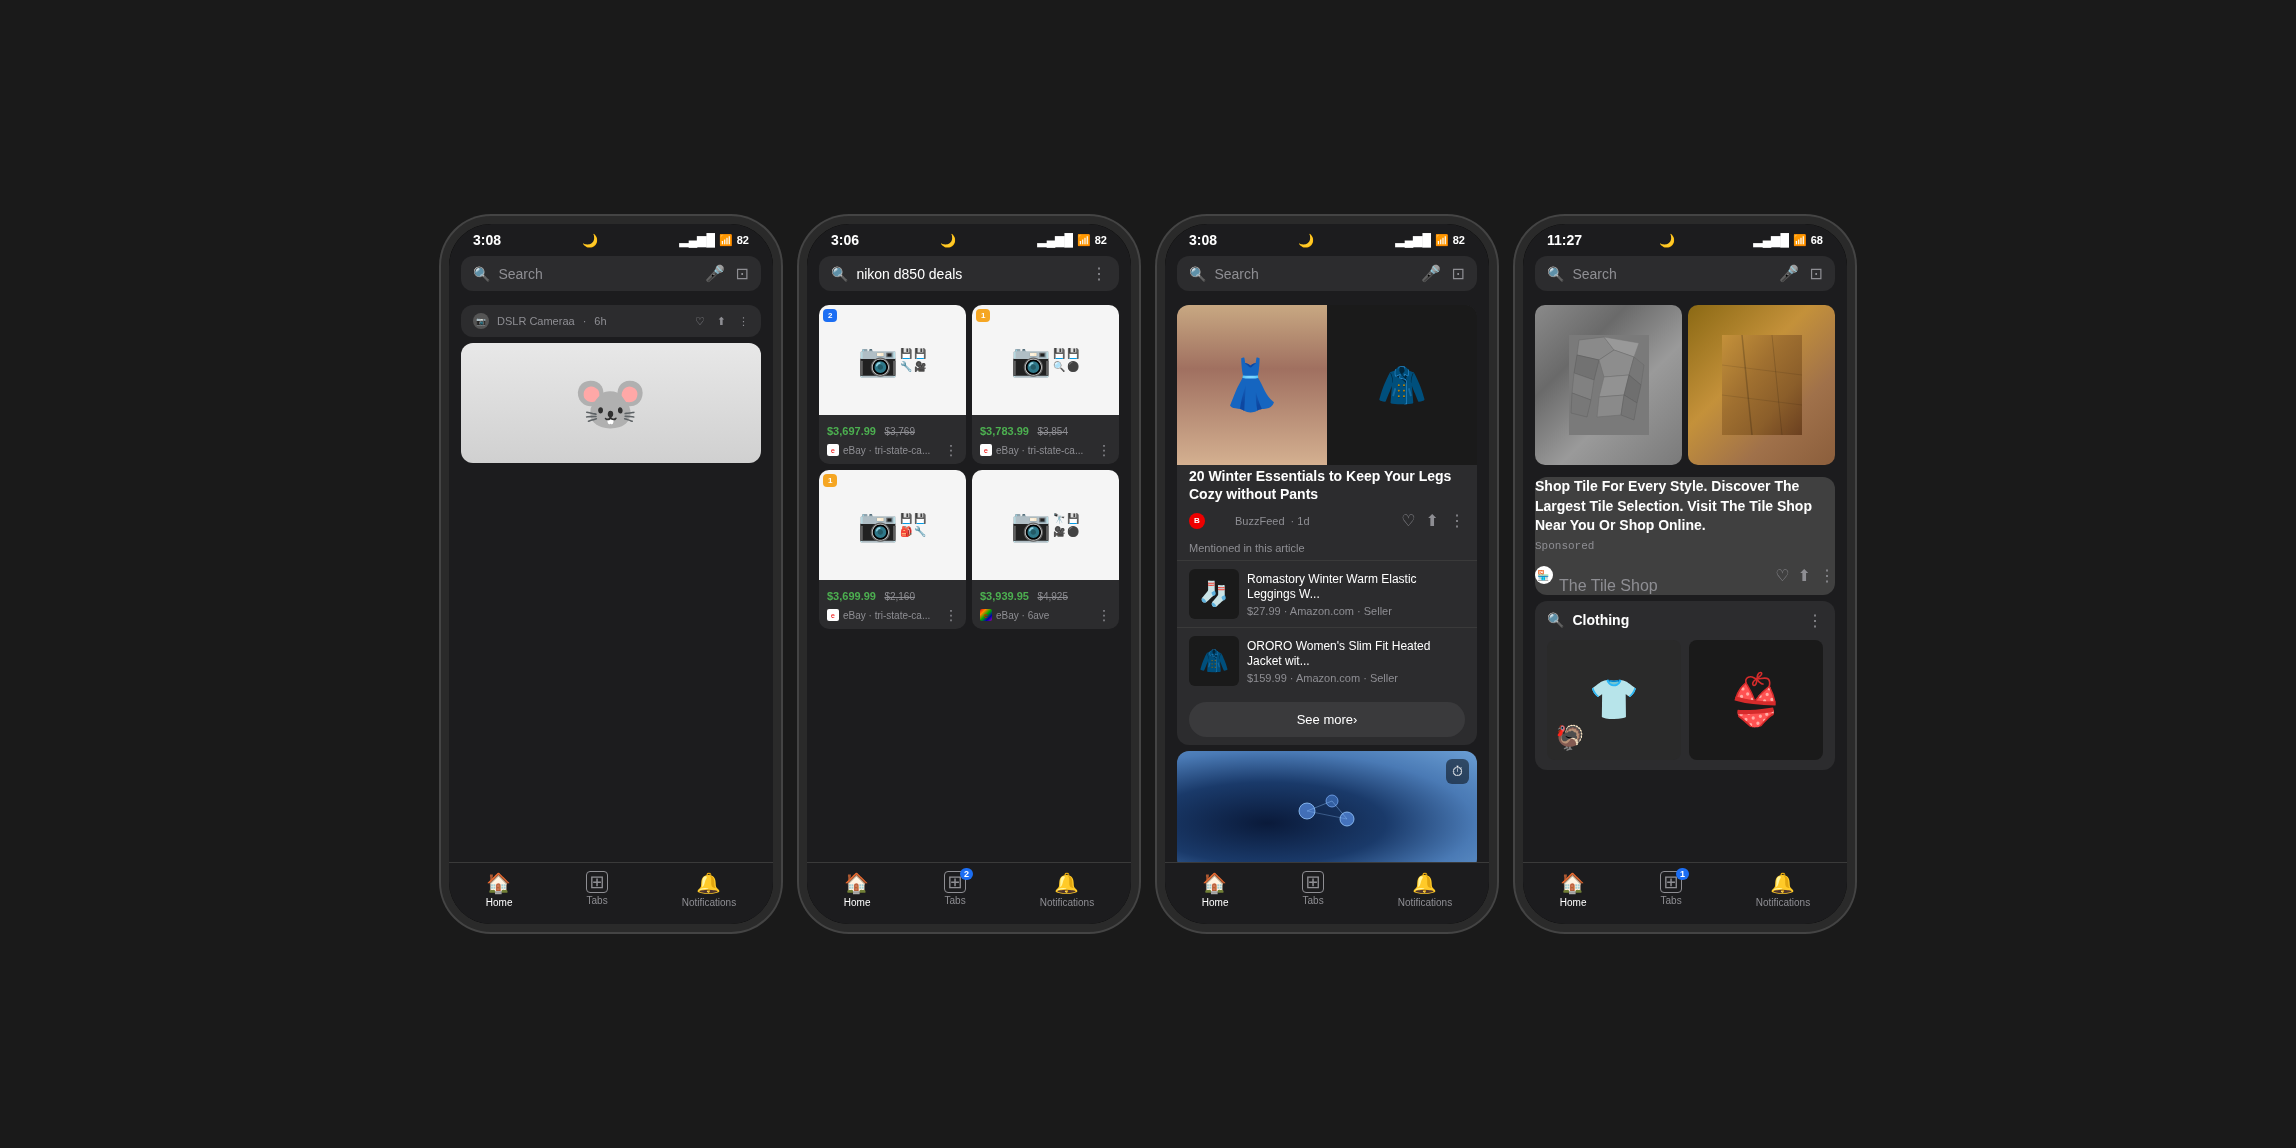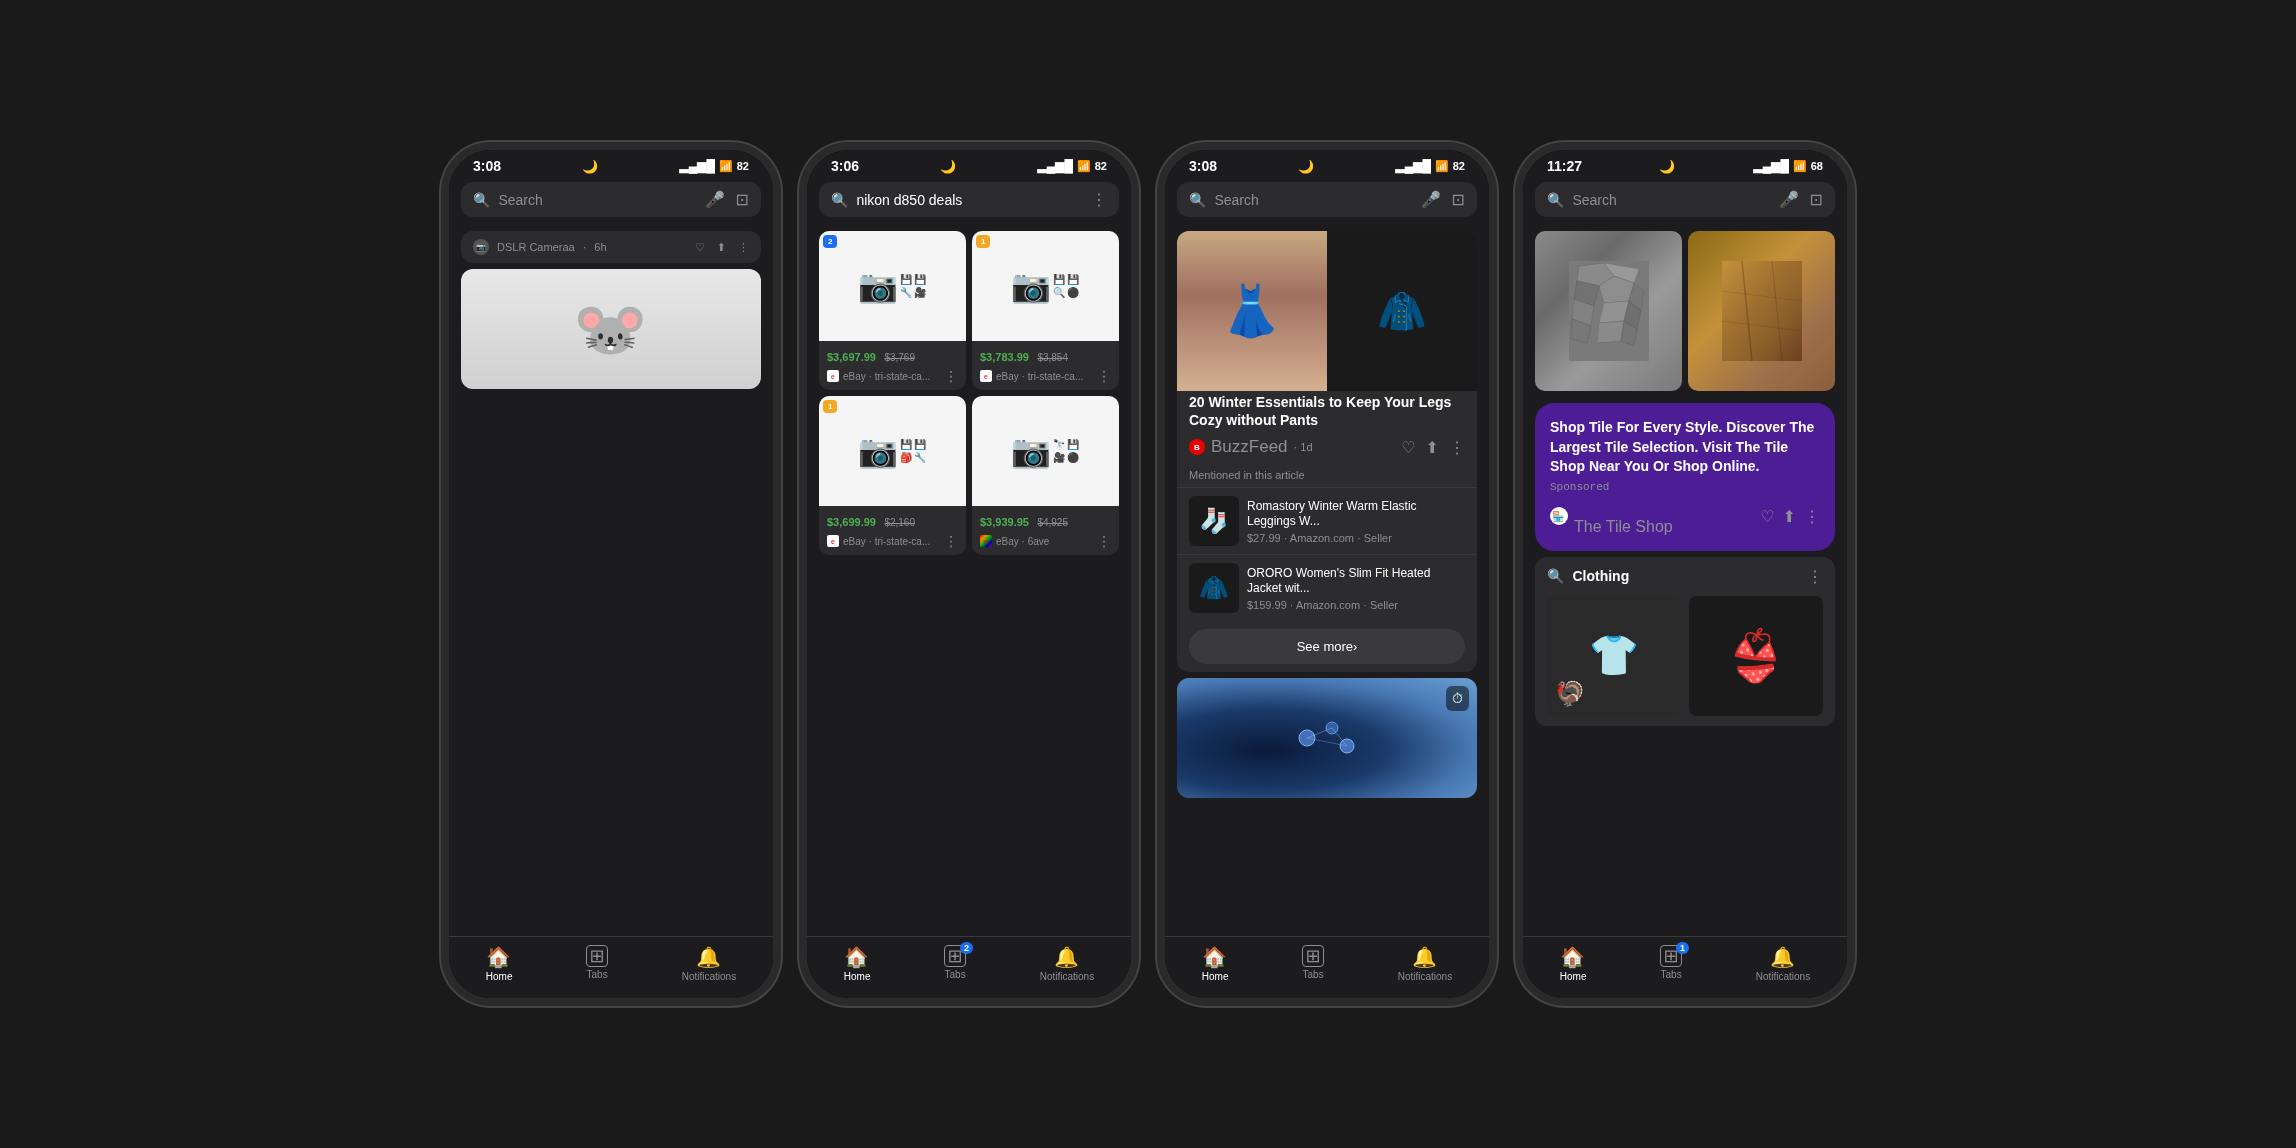--- a/index.html
+++ b/index.html
@@ -9,21 +9,21 @@
       justify-content: center;
       align-items: center;
       min-height: 100vh;
       font-family: -apple-system, BlinkMacSystemFont, 'Segoe UI', sans-serif;
       gap: 18px;
       padding: 20px;
     }
 
     .phone-container {
       width: 340px;
-      height: 864px;
+      height: 716px;
       background: #111;
       border-radius: 50px;
       border: 8px solid #2a2a2a;
       position: relative;
       overflow: hidden;
       display: flex;
       flex-direction: column;
       box-shadow: 0 0 0 2px #444, inset 0 0 10px rgba(0,0,0,0.8);
     }
 
@@ -205,21 +205,21 @@
       justify-content: center;
       font-size: 50px;
     }
     .article-body { padding: 2px 12px; }
     .article-title { color: #fff; font-size: 14px; font-weight: 700; line-height: 1.3; margin-bottom: 8px; }
     .article-source { display: flex; align-items: center; gap: 6px; margin-bottom: 10px; }
     .source-logo { 
       width: 16px; height: 16px; background: #e00; border-radius: 50%;
       display: flex; align-items: center; justify-content: center; font-size: 8px; color: #fff; font-weight: 700;
     }
-    .source-name { color: #8e8e93; font-size: 17px; }
+    .source-name { color: #8e8e93; font-size: 11px; margin-left: 24px; }
     .source-time { color: #8e8e93; font-size: 11px; }
     .source-actions { display: flex; gap: 10px; margin-left: auto; color: #8e8e93; }
 
     .mentioned-label { color: #8e8e93; font-size: 11px; margin-bottom: 6px; padding: 0 12px; }
     .product-row {
       display: flex;
       align-items: center;
       gap: 8px;
       padding: 8px 12px;
       border-top: 0.5px solid #3a3a3a;
@@ -309,24 +309,24 @@
       width: 100%;
       height: 100%;
       background: linear-gradient(135deg, #8B6914 0%, #c4913a 40%, #a0714a 70%, #8b5e3c 100%);
       display: flex;
       align-items: center;
       justify-content: center;
       font-size: 40px;
     }
 
     .tile-ad-card {
-      background: #4c1d95;
-      border-radius: 19px;
+      background: #404040;
+      border-radius: 12px;
       margin: 6px 12px;
-      padding: 15px;
+      padding: 0;
     }
     .tile-ad-title { color: #fff; font-size: 14px; font-weight: 700; line-height: 1.4; margin-bottom: 4px; }
     .sponsored-badge { color: #8e8e93; font-size: 11px; margin-bottom: 4px; font-family: Liberation Mono, monospace; }
     .tile-ad-source { display: flex; align-items: center; gap: 6px; }
     .tile-shop-logo { 
       width: 18px; height: 18px; background: #fff; border-radius: 50%;
       display: flex; align-items: center; justify-content: center; font-size: 10px; color: #333;
     }
 
     .clothing-section {

